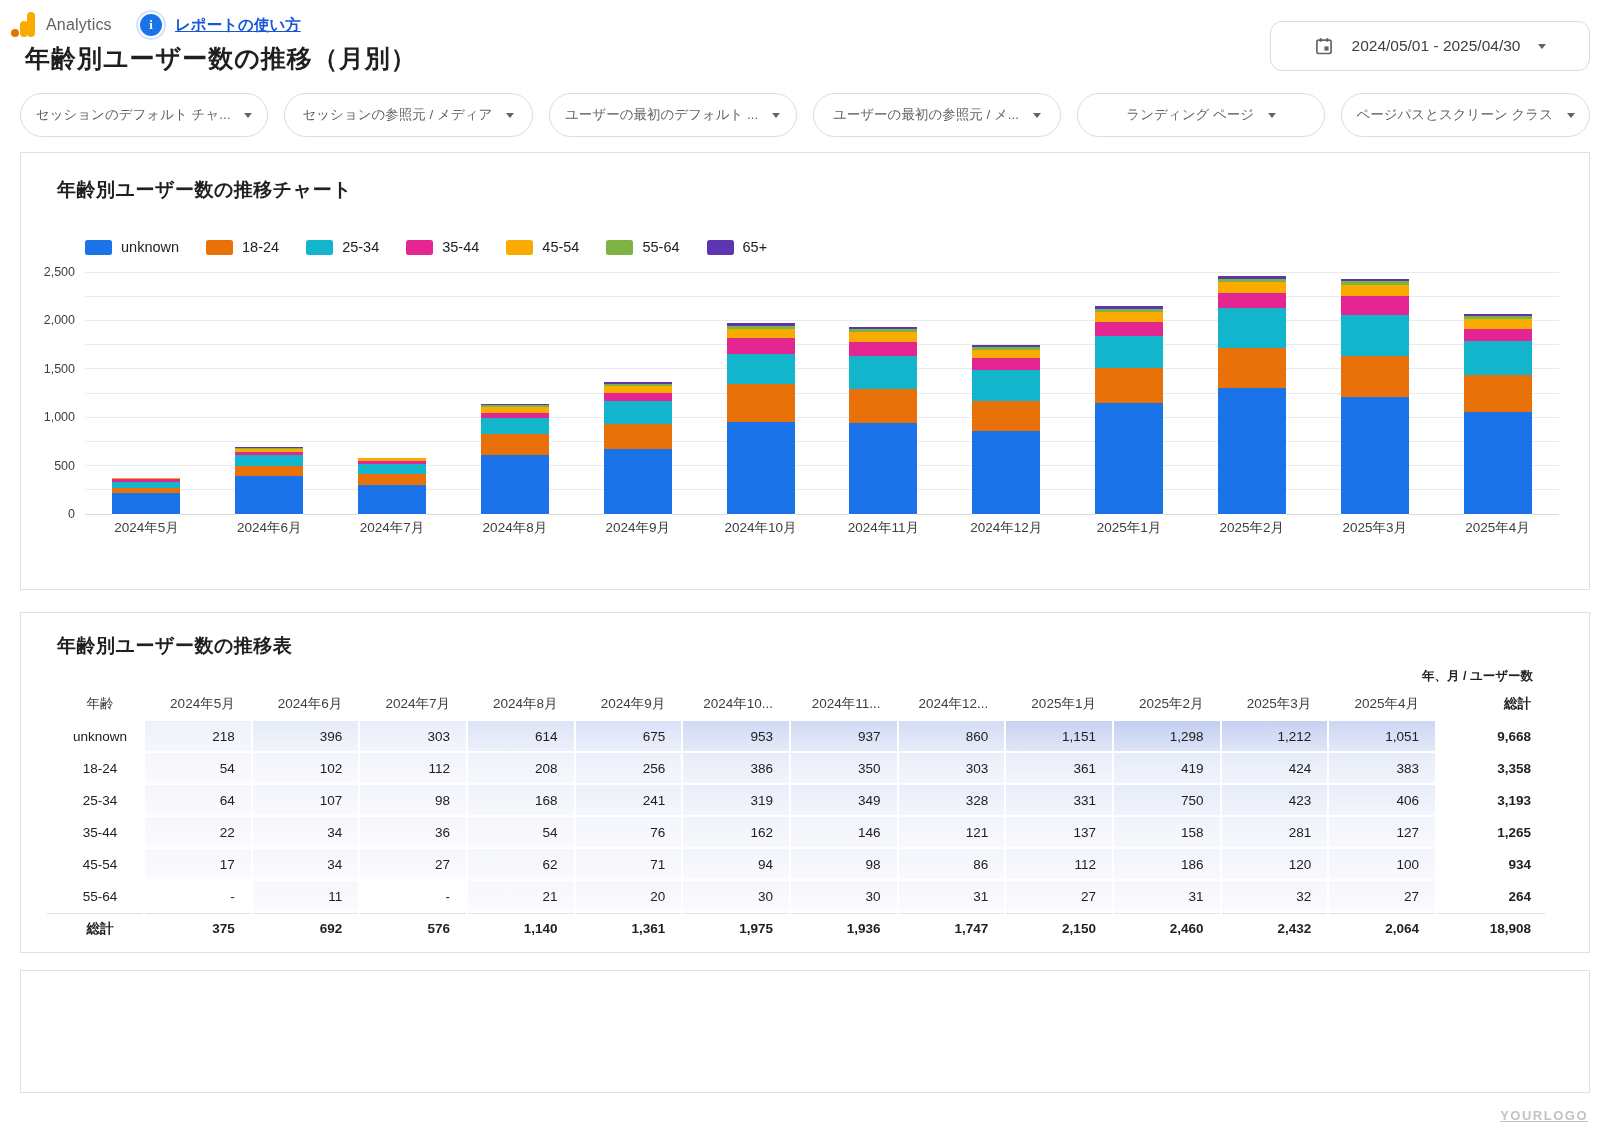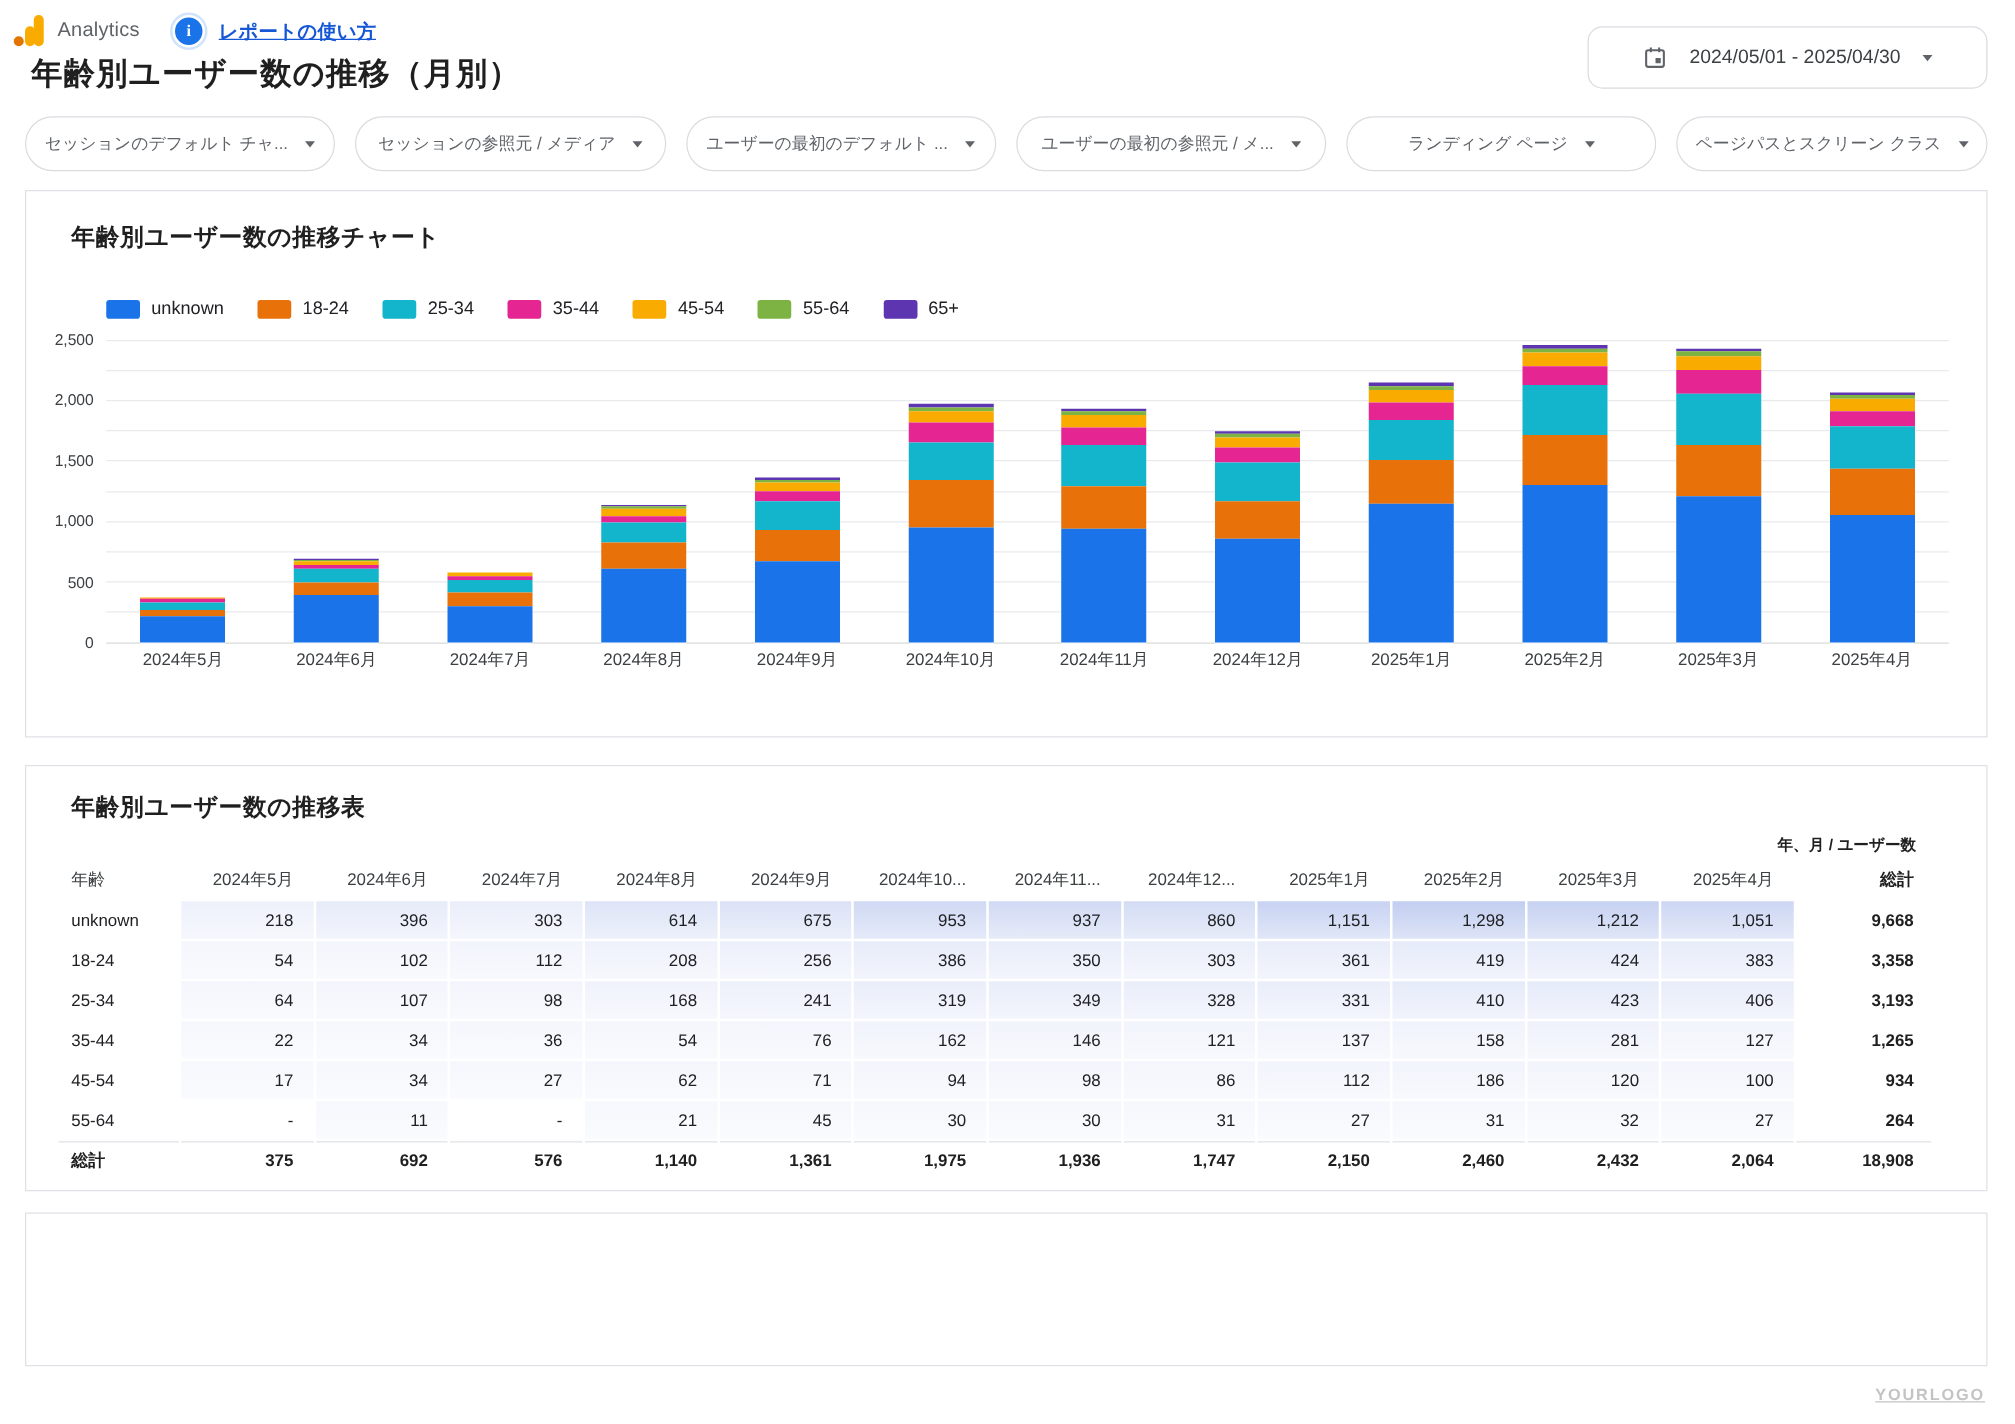--- a/index.html
+++ b/index.html
@@ -64,21 +64,21 @@
   .xlabel { width:110px; text-align:center; font-size:13.5px; color:#3c4043; white-space:nowrap; }
 
   
   .table-panel h2 { position:absolute; left:36px; top:20px; }
   .corner-note { position:absolute; right:56px; top:55px; font-size:12.5px; font-weight:bold; color:#1f1f1f; }
   .tbl-wrap { position:absolute; left:24px; right:42px; top:74px; }
   table { width:100%; border-collapse:separate; border-spacing:2px 2px; table-layout:fixed; }
   th, td { font-size:13.5px; height:30px; white-space:nowrap; overflow:hidden; }
   th { font-weight:normal; color:#3c4043; }
   td { color:#202124; }
-  .col-label { width:96px; text-align:left; padding-left:10px;margin-top:32px; }
+  .col-label { width:96px; text-align:center; padding-left:10px;margin-top:32px; }
   .col-num { text-align:right; padding-right:16px; }
   .col-total { width:108px; text-align:right; padding-right:14px; font-weight:bold; color:#1f1f1f; }
   th.col-total { font-weight:bold; }
   tr.total-row td { font-weight:bold; border-top:1px solid #dfe1e5; color:#1f1f1f; }
 
   
   .watermark { position:absolute; right:24px; top:1108px; font-size:13px; font-weight:bold;
     color:#c3c3c3; letter-spacing:1.5px; text-decoration:underline; }
 </style>
 </head>
@@ -375,21 +375,21 @@
               <td class="col-label">25-34</td>
               <td class="col-num" style="background: linear-gradient(rgba(66, 103, 210, 0.06), rgba(66, 103, 210, 0.03));">64</td>
               <td class="col-num" style="background: linear-gradient(rgba(66, 103, 210, 0.067), rgba(66, 103, 210, 0.035));">107</td>
               <td class="col-num" style="background: linear-gradient(rgba(66, 103, 210, 0.067), rgba(66, 103, 210, 0.035));">98</td>
               <td class="col-num" style="background: linear-gradient(rgba(66, 103, 210, 0.082), rgba(66, 103, 210, 0.043));">168</td>
               <td class="col-num" style="background: linear-gradient(rgba(66, 103, 210, 0.094), rgba(66, 103, 210, 0.055));">241</td>
               <td class="col-num" style="background: linear-gradient(rgba(66, 103, 210, 0.114), rgba(66, 103, 210, 0.063));">319</td>
               <td class="col-num" style="background: linear-gradient(rgba(66, 103, 210, 0.118), rgba(66, 103, 210, 0.067));">349</td>
               <td class="col-num" style="background: linear-gradient(rgba(66, 103, 210, 0.114), rgba(66, 103, 210, 0.063));">328</td>
               <td class="col-num" style="background: linear-gradient(rgba(66, 103, 210, 0.114), rgba(66, 103, 210, 0.063));">331</td>
-              <td class="col-num" style="background: linear-gradient(rgba(66, 103, 210, 0.133), rgba(66, 103, 210, 0.075));">410</td>
+              <td class="col-num" style="background: linear-gradient(rgba(66, 103, 210, 0.133), rgba(66, 103, 210, 0.075));">750</td>
               <td class="col-num" style="background: linear-gradient(rgba(66, 103, 210, 0.133), rgba(66, 103, 210, 0.075));">423</td>
               <td class="col-num" style="background: linear-gradient(rgba(66, 103, 210, 0.12), rgba(66, 103, 210, 0.067));">406</td>
               <td class="col-total">3,193</td>
             </tr>
             <tr>
               <td class="col-label">35-44</td>
               <td class="col-num" style="background: linear-gradient(rgba(66, 103, 210, 0.05), rgba(66, 103, 210, 0.027));">22</td>
               <td class="col-num" style="background: linear-gradient(rgba(66, 103, 210, 0.05), rgba(66, 103, 210, 0.027));">34</td>
               <td class="col-num" style="background: linear-gradient(rgba(66, 103, 210, 0.055), rgba(66, 103, 210, 0.027));">36</td>
               <td class="col-num" style="background: linear-gradient(rgba(66, 103, 210, 0.055), rgba(66, 103, 210, 0.03));">54</td>
@@ -418,21 +418,21 @@
               <td class="col-num" style="background: linear-gradient(rgba(66, 103, 210, 0.07), rgba(66, 103, 210, 0.04));">120</td>
               <td class="col-num" style="background: linear-gradient(rgba(66, 103, 210, 0.067), rgba(66, 103, 210, 0.035));">100</td>
               <td class="col-total">934</td>
             </tr>
             <tr>
               <td class="col-label">55-64</td>
               <td class="col-num">-</td>
               <td class="col-num" style="background: linear-gradient(rgba(66, 103, 210, 0.047), rgba(66, 103, 210, 0.027));">11</td>
               <td class="col-num">-</td>
               <td class="col-num" style="background: linear-gradient(rgba(66, 103, 210, 0.047), rgba(66, 103, 210, 0.027));">21</td>
-              <td class="col-num" style="background: linear-gradient(rgba(66, 103, 210, 0.05), rgba(66, 103, 210, 0.027));">45</td>
+              <td class="col-num" style="background: linear-gradient(rgba(66, 103, 210, 0.05), rgba(66, 103, 210, 0.027));">20</td>
               <td class="col-num" style="background: linear-gradient(rgba(66, 103, 210, 0.05), rgba(66, 103, 210, 0.027));">30</td>
               <td class="col-num" style="background: linear-gradient(rgba(66, 103, 210, 0.05), rgba(66, 103, 210, 0.027));">30</td>
               <td class="col-num" style="background: linear-gradient(rgba(66, 103, 210, 0.05), rgba(66, 103, 210, 0.027));">31</td>
               <td class="col-num" style="background: linear-gradient(rgba(66, 103, 210, 0.05), rgba(66, 103, 210, 0.027));">27</td>
               <td class="col-num" style="background: linear-gradient(rgba(66, 103, 210, 0.05), rgba(66, 103, 210, 0.027));">31</td>
               <td class="col-num" style="background: linear-gradient(rgba(66, 103, 210, 0.05), rgba(66, 103, 210, 0.027));">32</td>
               <td class="col-num" style="background: linear-gradient(rgba(66, 103, 210, 0.05), rgba(66, 103, 210, 0.027));">27</td>
               <td class="col-total">264</td>
             </tr>
             <tr class="total-row">

